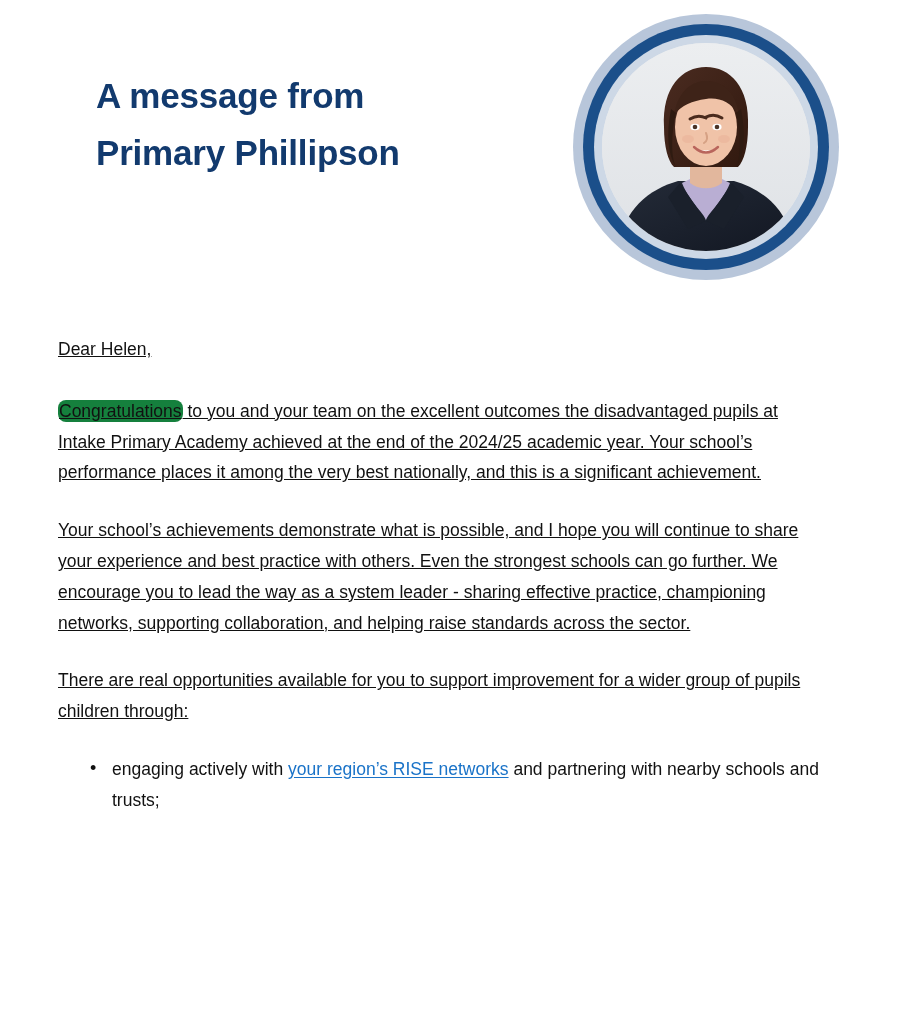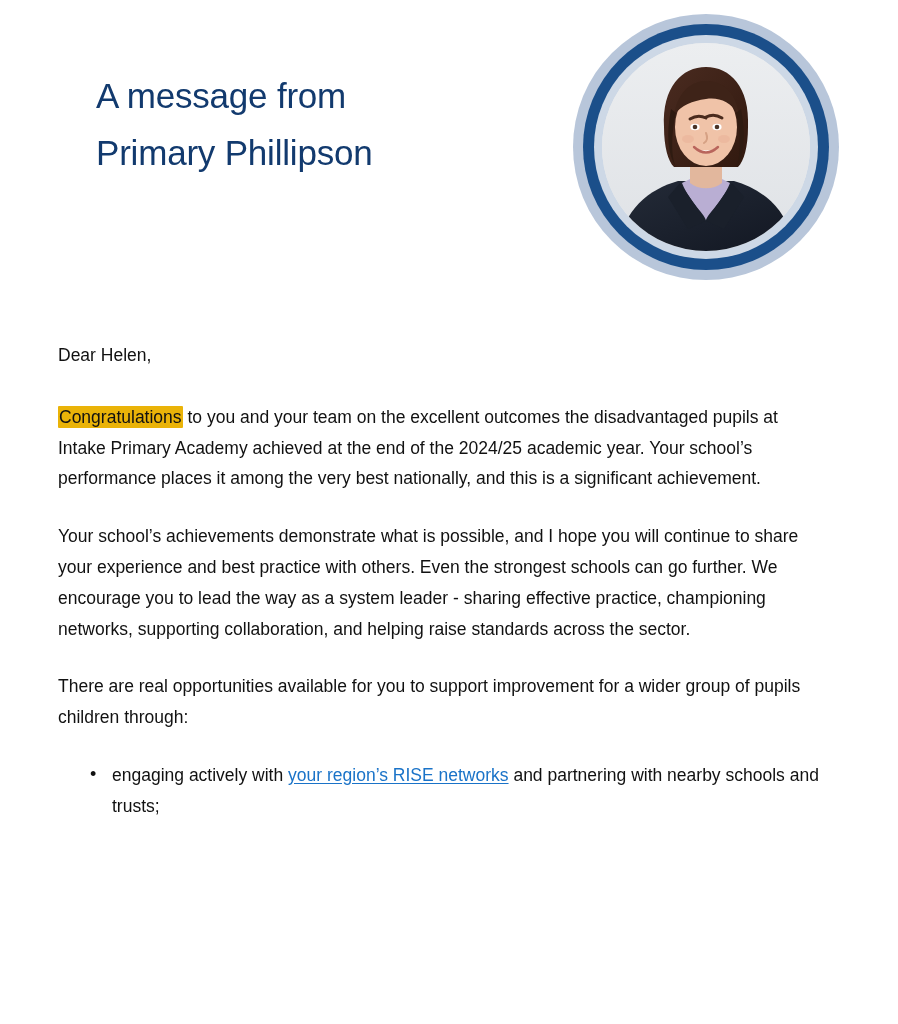--- a/index.html
+++ b/index.html
@@ -25,21 +25,21 @@
   .header {
     position: relative;
     height: 300px;
   }
   .headline {
     position: absolute;
     left: 96px;
     top: 68px;
     width: 440px;
     font-family: "Liberation Sans", sans-serif;
-    font-weight: normal;
+    font-weight: bold;
     font-size: 35px;
     line-height: 1.62;
     color: #123a6e;
     letter-spacing: -0.2px;
   }
   .headline .line {
     display: block;
     white-space: nowrap;
   }
 
@@ -91,29 +91,30 @@
   .letter {
     position: absolute;
     left: 58px;
     top: 334px;
     width: 772px;
     font-size: 17.5px;
     line-height: 30.8px;
     color: #111111;
   }
   .letter p {
-    margin: 6px 0 27px 0;
+    margin: 0 0 27px 0;
+    text-decoration: underline;
   }
   .letter p.salutation {
     margin-bottom: 31px;
   }
   .highlight {
-    background: #eab308;
+    background: #15803d;
     padding: 1px 1px;
-    border-radius: 1px;
+    border-radius: 8px;
   }
   a.doc-link {
     color: #1a73c8;
     text-decoration: underline;
     text-underline-offset: 2px;
   }
   ul.bullets {
     margin: 8px;
     padding-left: 46px;
     list-style: none;

